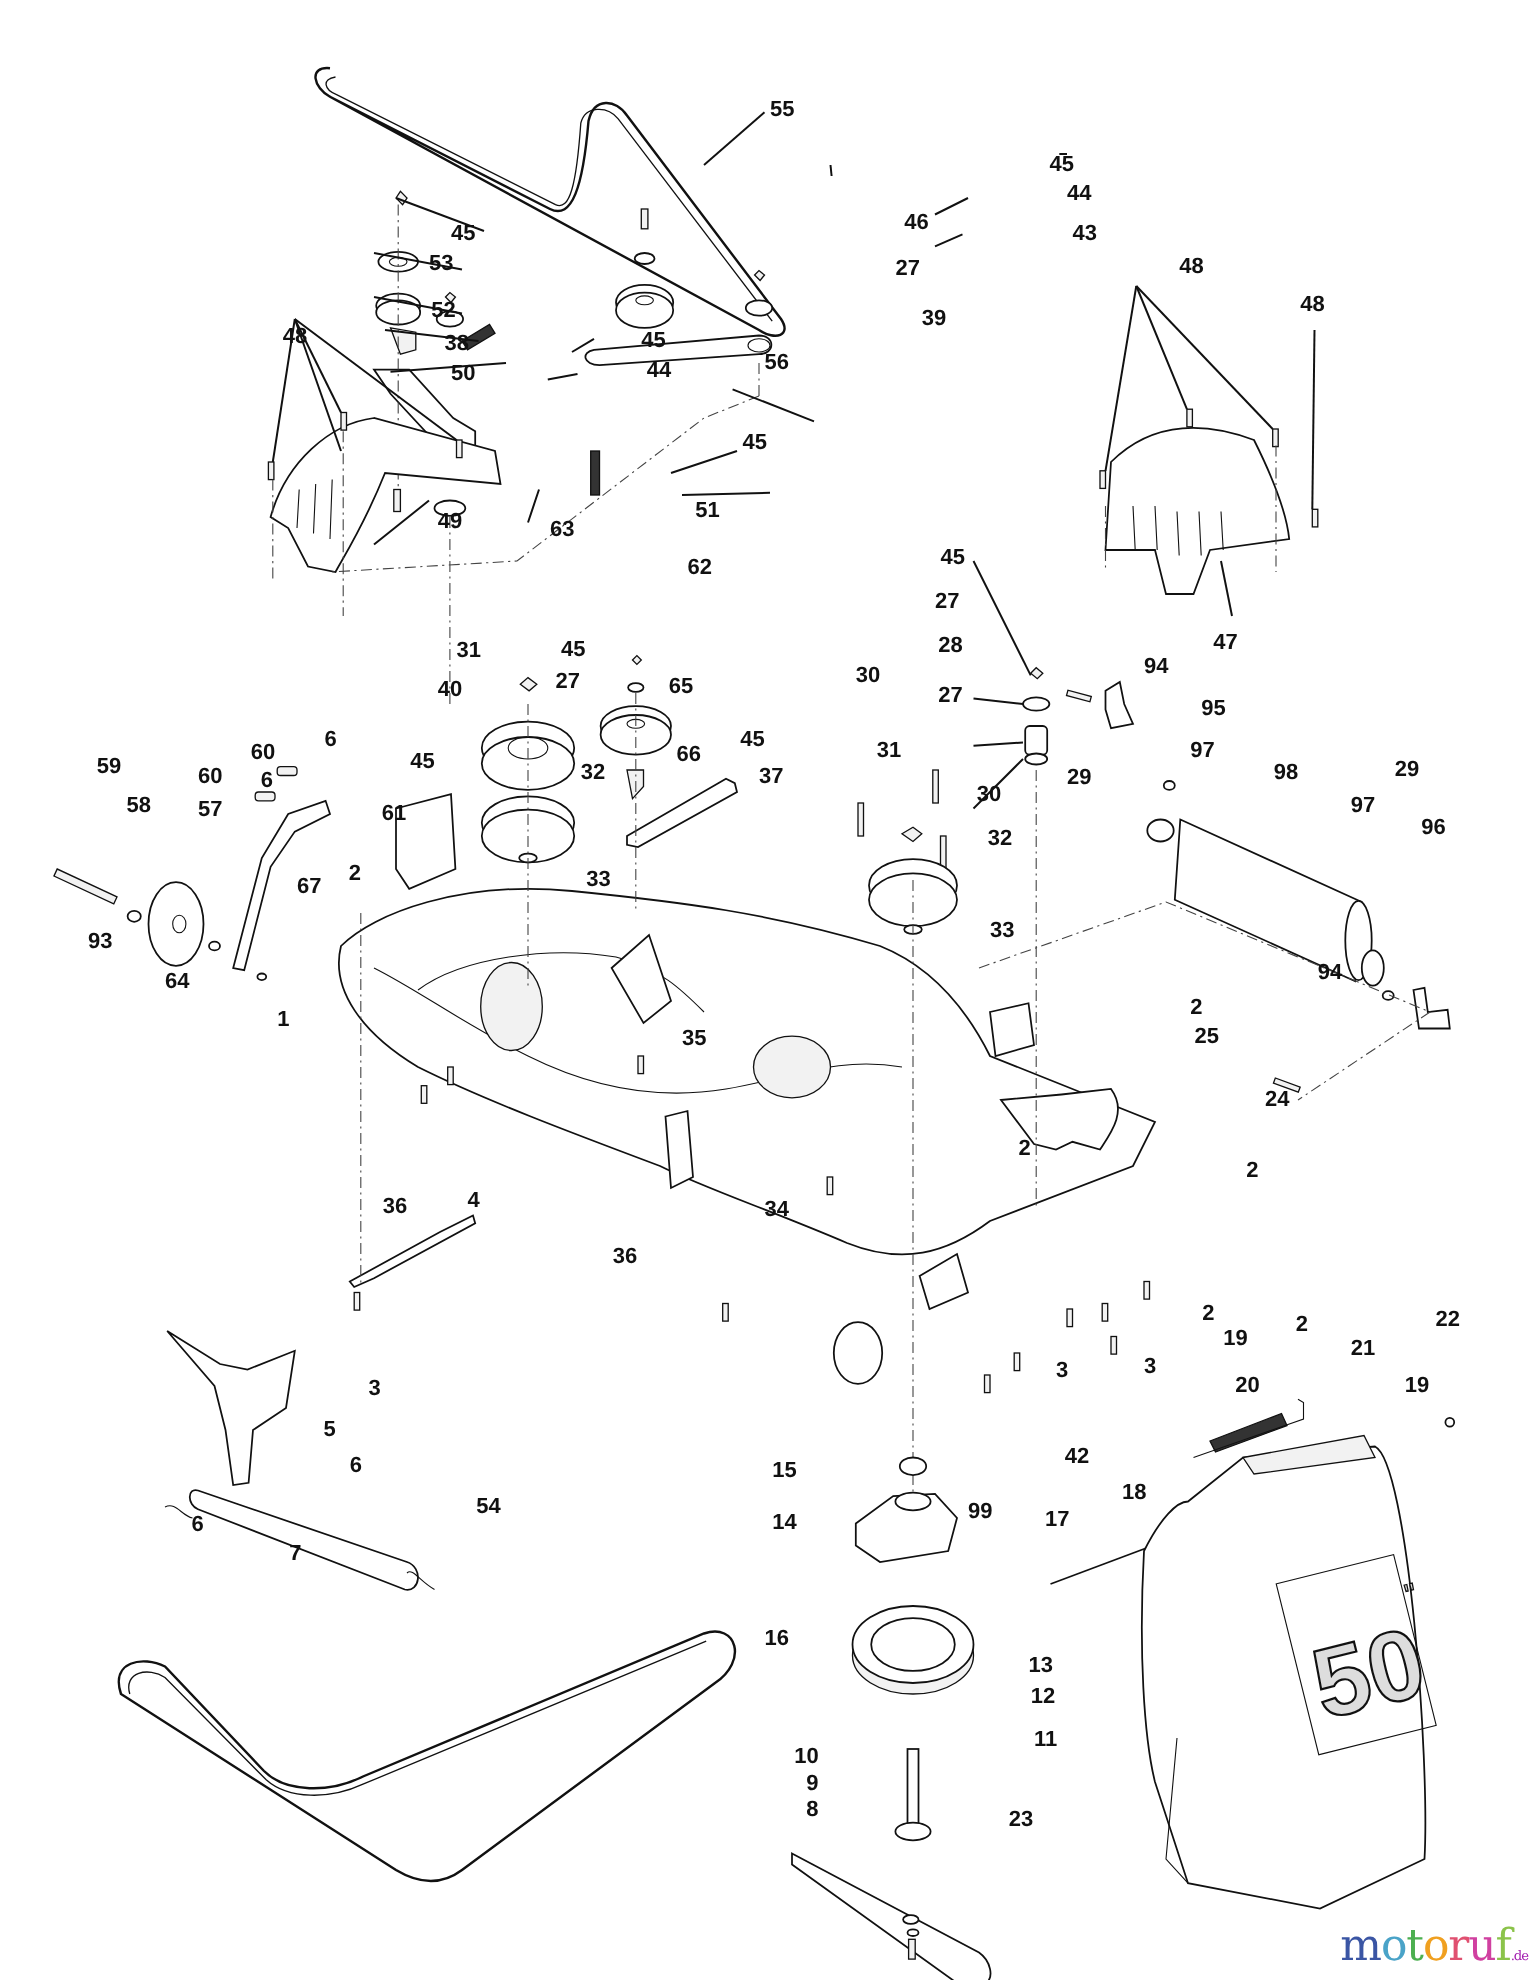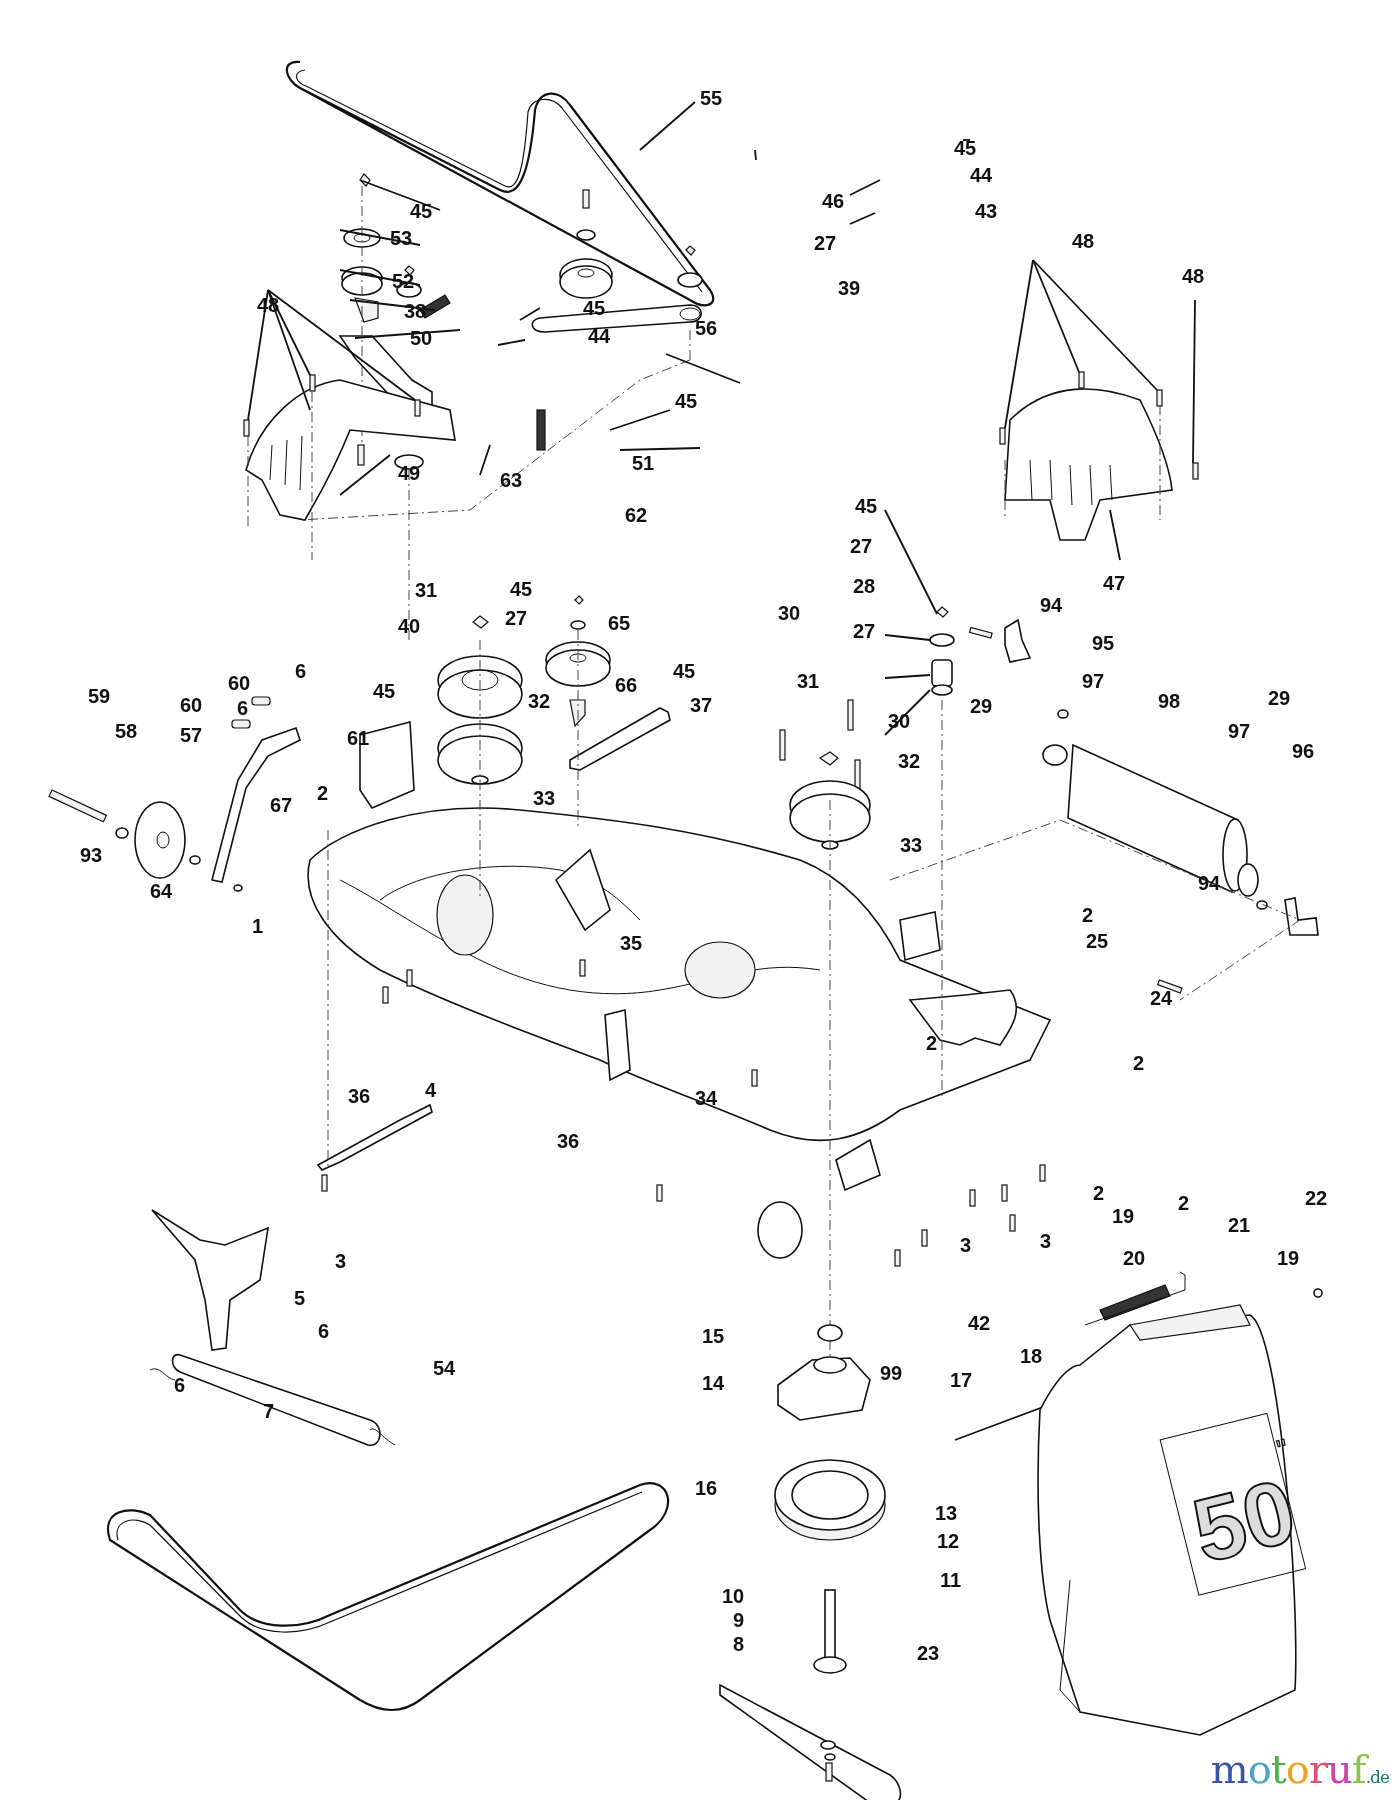--- a/index.html
+++ b/index.html
@@ -10,21 +10,21 @@
   .leader { stroke: #111; stroke-width: 1.8; fill: none; }
   .part { stroke: #111; stroke-width: 1.6; fill: #fff; }
   .part-thin { stroke: #111; stroke-width: 1; fill: none; }
   .shade { stroke: #111; stroke-width: 1.2; fill: #f2f2f2; }
   .dash { stroke: #444; stroke-width: 1; fill: none; stroke-dasharray: 10 4 2 4; }
   .spring { stroke: #111; stroke-width: 1.2; fill: #333; }
   .belt { stroke: #111; stroke-width: 2.2; fill: none; }
   .belt-inner { stroke: #111; stroke-width: 1.2; fill: none; }
   .watermark { position: absolute; right: 8px; bottom: 8px; font-family: "DejaVu Serif", serif; font-size: 40px; letter-spacing: -1px; }
   .watermark span { display: inline-block; }
-  .wm-suffix { font-size: 17px; color: #0f766e; }
+  .wm-suffix { font-size: 12px; color: #a21caf; }
   .size-label { font-family: "Liberation Sans", sans-serif; font-weight: bold; font-size: 90px; fill: #ddd; stroke: #111; stroke-width: 2; }
   .size-mark { font-family: "Liberation Sans", sans-serif; font-size: 28px; fill: #ddd; stroke: #111; stroke-width: 1.2; }
 </style>
 </head>
 <body>
 
 <svg id="diagram" viewBox="0 0 1397 1800" xmlns="http://www.w3.org/2000/svg">
 
   <g>
     <path class="belt" d="M300,62 C280,60 285,80 300,88 L500,190 C520,200 530,170 535,110 C540,88 560,90 570,105 L710,290 C720,305 705,310 690,300 L300,88"></path>

